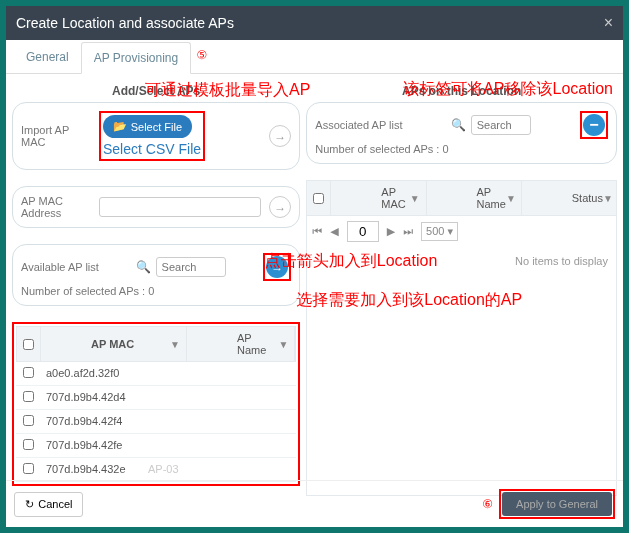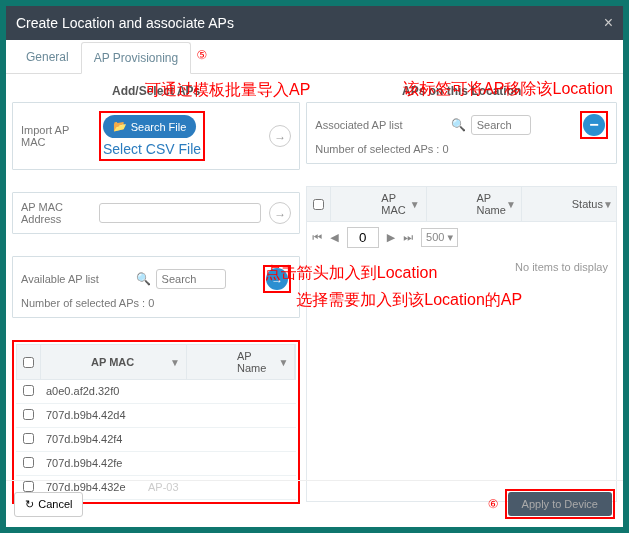--- a/index.html
+++ b/index.html
@@ -9,21 +9,21 @@
 .close-x { color: #ccc; cursor: pointer; font-size: 16px; }
 .tabs { display: flex; border-bottom: 1px solid #ddd; padding-left: 8px; margin-top: 2px; }
 .tab { padding: 8px 12px; font-size: 12px; color: #6b8a99; cursor: pointer; }
 .tab.active { border: 1px solid #ddd; border-bottom: 1px solid #fff; margin-bottom: -1px; border-radius: 3px 3px 0 0; color: #6b8a99; }
 .red-box { border: 2px solid #f00; }
 .tab-wrap { position: relative; }
 .circ { position: absolute; color: #f00; font-size: 12px; }
 .body { display: flex; gap: 6px; padding: 6px; }
 .col { flex: 1; display: flex; flex-direction: column; }
 .col-title { text-align: center; font-weight: bold; font-size: 12px; padding: 4px; color: #555; }
-.panel { border: 1px solid #d5dfe4; border-radius: 1px; padding: 8px; margin-bottom: 22px; background: #fff; }
+.panel { border: 1px solid #d5dfe4; border-radius: 14px; padding: 8px; margin-bottom: 16px; background: #fff; }
 .row { display: flex; align-items: center; gap: 8px; }
 .lbl { font-size: 11px; color: #777; width: 70px; }
 .btn-file { background: #2b7cbf; color: #fff; border: none; padding: 5px 10px; border-radius: 12px; font-size: 11px; display: flex; align-items: center; gap: 4px; cursor: pointer; }
 .sel-csv { color: #2b7cbf; font-size: 14px; text-align: center; margin-top: 3px; display: block; }
 .arrow-btn { width: 22px; height: 22px; border: 1px solid #ccc; border-radius: 50%; display: flex; align-items: center; justify-content: center; color: #999; cursor: pointer; font-size: 12px; }
 .arrow-btn.blue { background: #2b8fd1; color: #fff; border: none; }
 .input { border: 1px solid #ccc; border-radius: 3px; padding: 3px 5px; font-size: 11px; flex: 1; min-width: 0; }
 .search-wrap { display: flex; align-items: center; gap: 4px; }
 .search-icon { color: #999; font-size: 12px; }
 .table-head { display: flex; background: #f1f4f6; border: 1px solid #e3e9ed; font-size: 11px; color: #555; gap: 44px; }
@@ -74,21 +74,21 @@
     <div class="col" style="position:relative;">
       <div class="col-title">Add/Select APs</div>
       <span class="annot" style="top:0; right:-10px;">可通过模板批量导入AP</span>
 
       <div class="panel">
         <div class="row">
           <div class="lbl">Import AP MAC</div>
           <div class="red-box" style="padding:2px;">
             <button class="btn-file">
               <span>📂</span>
-              <span>Search File</span>
+              <span>Select File</span>
             </button>
             <span class="sel-csv">Select CSV File</span>
           </div>
           <div style="flex:1"></div>
           <div class="arrow-btn">→</div>
         </div>
       </div>
 
       <div class="panel">
         <div class="row">
@@ -209,17 +209,17 @@
   </div>
 
   <div class="footer">
     <button class="btn-cancel">
       <span>↻</span>
       <span>Cancel</span>
     </button>
     <div style="display:flex; align-items:center; gap:6px;">
       <span class="circ" style="position:relative;">⑥</span>
       <div class="red-box" style="padding:1px;">
-        <button class="btn-apply">Apply to Device</button>
+        <button class="btn-apply">Apply to General</button>
       </div>
     </div>
   </div>
 </div>
 
 </body></html>

